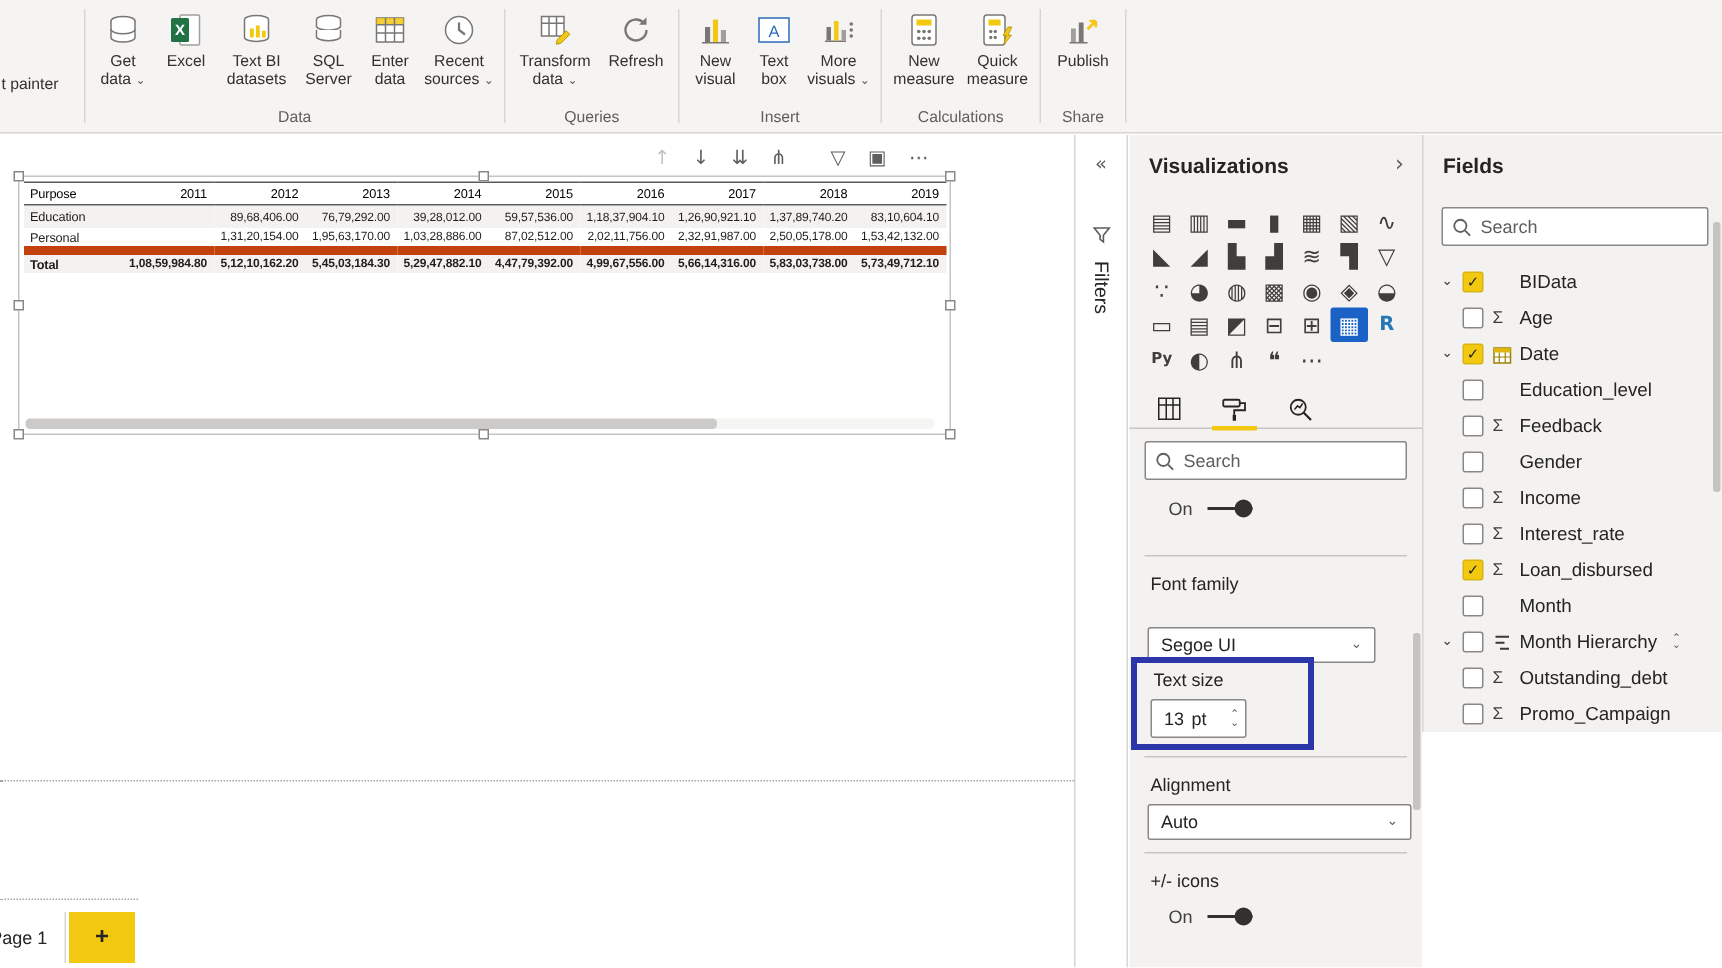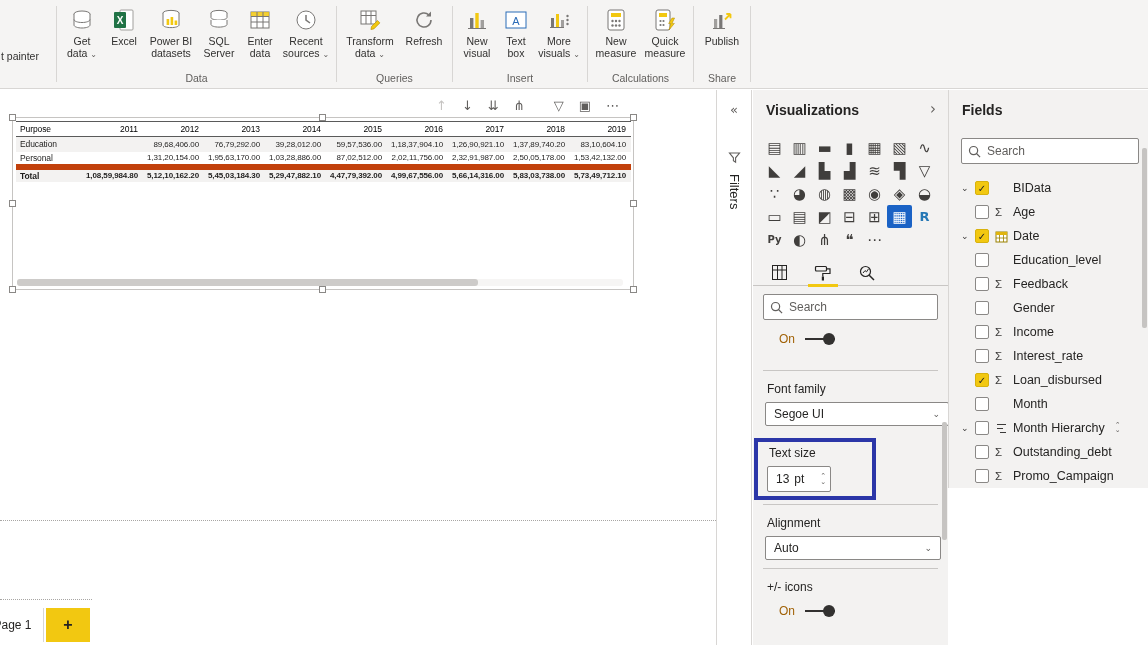--- a/index.html
+++ b/index.html
@@ -74,21 +74,21 @@
 .vicon.blue{color:#2577b5;font-weight:700;font-size:13px}
 .vicon.txt{font-size:10px;font-weight:700}
 #vis-tabs{position:absolute;left:0;top:168px;width:100%;height:28px;border-bottom:1px solid #c8c6c4}
 .vtab{position:absolute;top:2px;width:36px;height:25px;display:flex;align-items:center;justify-content:center;cursor:pointer}
 .vtab.active::after{content:"";position:absolute;left:3px;right:3px;bottom:-2px;height:3px;background:var(--accent,#f2c811)}
 .searchbox{position:absolute;height:26px;background:#fff;border:1px solid #8a8886;border-radius:2px;
   display:flex;align-items:center;padding:0 6px;gap:6px}
 .searchbox input{border:none;outline:none;flex:1;font-size:12px;color:#0f172a;background:transparent;
   min-width:0;font-family:inherit}
 .searchbox input::placeholder{color:#605e5c}
-.toggle-row{position:absolute;display:flex;align-items:center;gap:10px;font-size:12px;color:#a16207}
+.toggle-row{position:absolute;display:flex;align-items:center;gap:10px;font-size:12px;color:#404040}
 .toggle{position:relative;width:30px;height:14px;flex:none;cursor:pointer}
 .toggle .track{position:absolute;left:0;right:0;top:6px;height:2px;background:#323130}
 .toggle .knob{position:absolute;right:0;top:1px;width:12px;height:12px;border-radius:50%;background:#323130}
 .divider{position:absolute;left:10px;right:10px;border-top:1px solid #c8c6c4}
 .flabel{position:absolute;font-size:12px;color:#252423}
 .dd{position:absolute;height:24px;background:#fff;border:1px solid #8a8886;border-radius:2px;
   display:flex;align-items:center;padding:0 8px;font-size:12px;color:#252423;cursor:pointer}
 .dd .chev{margin-left:auto;font-size:9px;color:#605e5c;font-family:"DejaVu Sans",sans-serif}
 #text-size-spinner{position:absolute;left:14px;top:376px;width:64px;height:26px;background:#fff;
   border:1px solid #8a8886;border-radius:2px;display:flex;align-items:center;padding:0 4px 0 8px;font-size:12px}
@@ -150,21 +150,21 @@
         <button class="rbtn w48">
           <span class="ricon">
               <svg viewBox="0 0 26 26">
                 <ellipse cx="13" cy="6" rx="8" ry="2.6" fill="#fff" stroke="#797775"></ellipse>
                 <path d="M5 6v12c0 1.5 3.6 2.6 8 2.6s8-1.1 8-2.6V6" fill="#fff" stroke="#797775"></path>
                 <rect x="8.6" y="12" width="2.6" height="6" fill="#f2c811"></rect>
                 <rect x="12.6" y="10" width="2.6" height="8" fill="#f2c811"></rect>
                 <rect x="16.6" y="13.5" width="2.6" height="4.5" fill="#f2c811"></rect>
               </svg>
             </span>
-          <span class="rlabel"><span>Power BI datasets</span></span>
+          <span class="rlabel"><span>Text BI datasets</span></span>
         </button>
         <button class="rbtn w38">
           <span class="ricon">
               <svg viewBox="0 0 26 26">
                 <ellipse cx="13" cy="6" rx="8" ry="2.6" fill="#fff" stroke="#797775"></ellipse>
                 <path d="M5 6v4.5c0 1.4 3.6 2.6 8 2.6s8-1.2 8-2.6V6" fill="#fff" stroke="#797775"></path>
                 <path d="M5 13v4.5c0 1.4 3.6 2.6 8 2.6s8-1.2 8-2.6V13" fill="#fff" stroke="#797775"></path>
               </svg>
             </span>
           <span class="rlabel"><span>SQL Server</span></span>
@@ -505,21 +505,21 @@
       <span>On</span>
       <span class="toggle">
           <span class="track"></span>
           <span class="knob"></span>
         </span>
     </div>
 
     <div class="divider" style="top:280px"></div>
 
     <div class="flabel" style="left:14px;top:292px">Font family</div>
-    <div class="dd" style="left:12px;top:312px;width:184px">
+    <div class="dd" style="left:12px;top:328px;width:152px">
       <span>Segoe UI</span>
       <span class="chev">⌄</span>
     </div>
 
     <div class="flabel" style="left:16px;top:356px">Text size</div>
     <div id="text-size-spinner">
       <span>13</span>
       <span class="unit">pt</span>
       <span class="steppers">
         <span>⌃</span>

